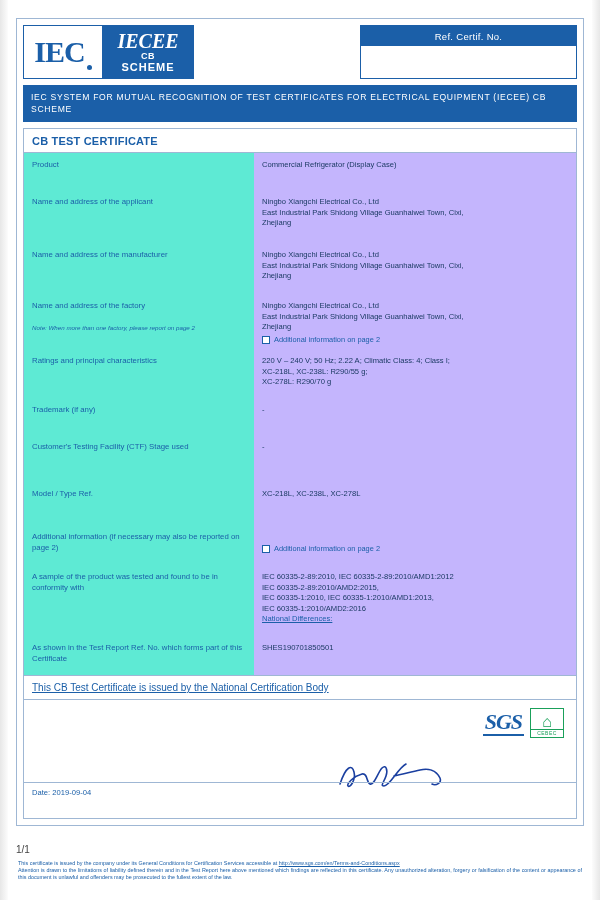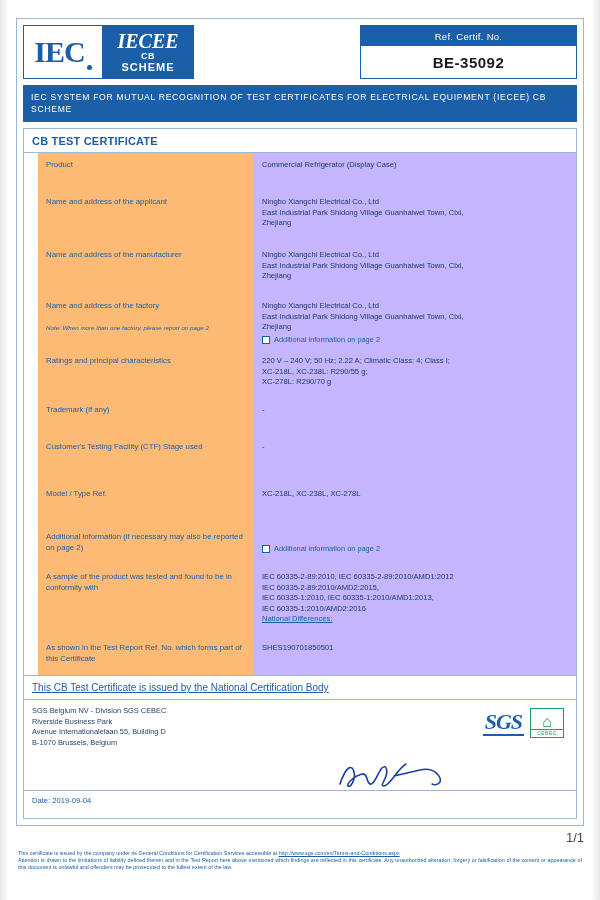--- a/index.html
+++ b/index.html
@@ -182,22 +182,21 @@
     grid-template-columns: 230px 1fr;
   }
   .grid > div {
     border: 0;
   }
   .gl {
     font-size: 7.8px;
     color: #1b5fa8;
     padding: 7px 8px 0 8px;
     line-height: 10.5px;
-    background: #fdba74;
-    margin-left: 14px;
+    background: #5eead4;
   }
   .gr {
     font-size: 7.6px;
     color: #1b3a63;
     padding: 7px 8px 0 8px;
     line-height: 10.5px;
     background: #c4b5fd;
     border-left: 1px solid #c7d4e2;
   }
   
@@ -267,21 +266,21 @@
     text-align: center;
     line-height: 7px;
   }
   .sig-svg {
     position: absolute;
     right: 120px;
     bottom: 22px;
   }
   .datesig {
     position: absolute;
-    bottom: 8px;
+    bottom: 16px;
     left: 0;
     right: 0;
     display: flex;
     border-top: 1px solid #9fb7d4;
   }
   .datecell {
     width: 286px;
     font-size: 7.6px;
     color: #1b5fa8;
     padding: 5px 8px 5px 8px;
@@ -290,24 +289,24 @@
   .sigcell {
     flex: 1;
     font-size: 7.6px;
     color: #1b5fa8;
     padding: 5px 8px 5px 8px;
     border-left: 1px solid #9fb7d4;
     box-sizing: border-box;
   }
   
   .pageno {
-    text-align: right;
-    font-size: 13px;
+    text-align: left;
+    font-size: 10px;
     color: #444444;
-    margin-top: 4px;
+    margin-top: 18px;
   }
   .legal {
     margin-top: 5px;
     font-size: 5.4px;
     line-height: 7.2px;
     color: #1b5fa8;
     text-align: justify;
     padding: 0 2px;
   }
   .legal a, .legal .link {
@@ -344,21 +343,20 @@
           <span class="dot"></span>
         </div>
         <div class="iecee-logo">
           <div class="l1">IECEE</div>
           <div class="l2">CB</div>
           <div class="l3">SCHEME</div>
         </div>
       </div>
       <div class="certbox">
         <div class="cb-top">Ref. Certif. No.</div>
-        <div class="cb-bottom">BE-35092</div>
       </div>
     </div>
 
     <div class="banner">IEC SYSTEM FOR MUTUAL RECOGNITION OF TEST CERTIFICATES FOR ELECTRICAL EQUIPMENT (IECEE) CB SCHEME</div>
 
     <div class="title-row">
       <div class="t">CB TEST CERTIFICATE</div>
     </div>
 
     <div class="maintable">
@@ -423,24 +421,20 @@
         </div>
 
         <div class="gl" style="height:32px">As shown in the Test Report Ref. No. which forms part of this Certificate</div>
         <div class="gr" style="height:32px">SHES190701850501</div>
       </div>
     </div>
 
     <div class="issued">This CB Test Certificate is issued by the National Certification Body</div>
 
     <div class="footblock">
-      <div class="addr" style="white-space:pre-line">SGS Belgium NV - Division SGS CEBEC
-Riverside Business Park
-Avenue Internationalelaan 55, Building D
-B-1070 Brussels, Belgium</div>
 
       <div class="sgsgroup">
         <div class="sgs-logo">SGS</div>
         <div class="cebec">
           <div class="mark">⌂</div>
           <div class="cname">CEBEC</div>
         </div>
       </div>
 
       <svg class="sig-svg" width="120" height="40" viewBox="0 0 120 40">

